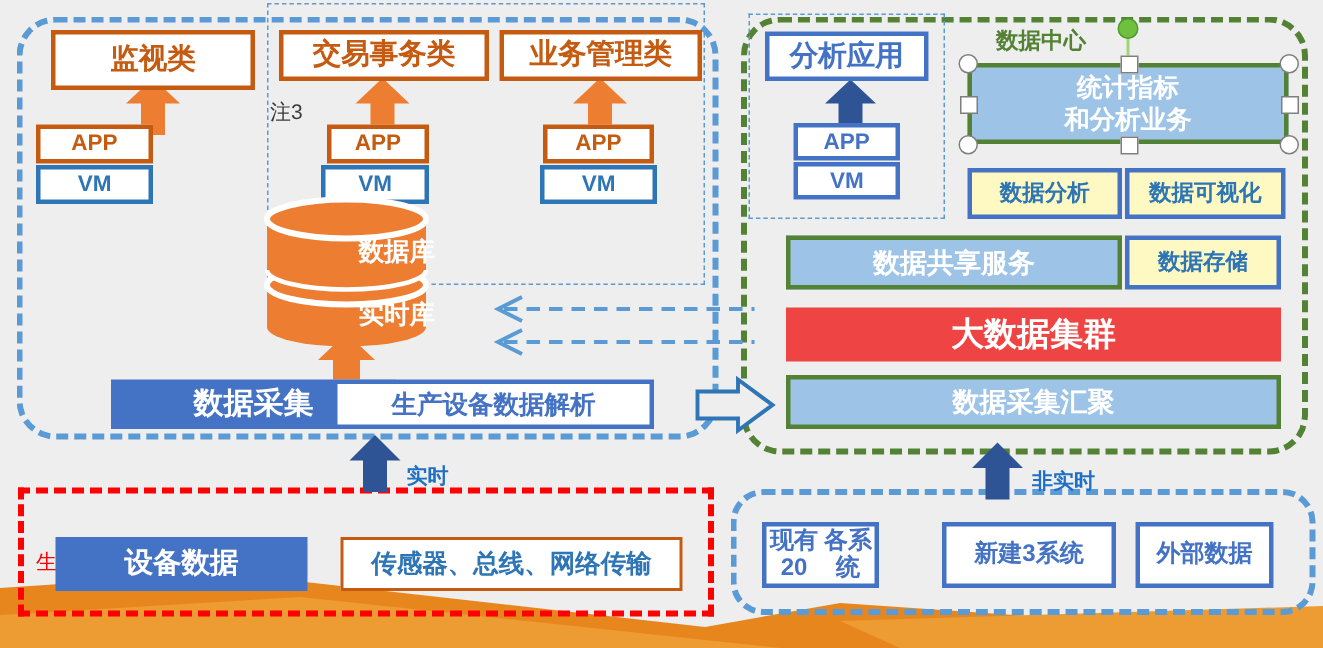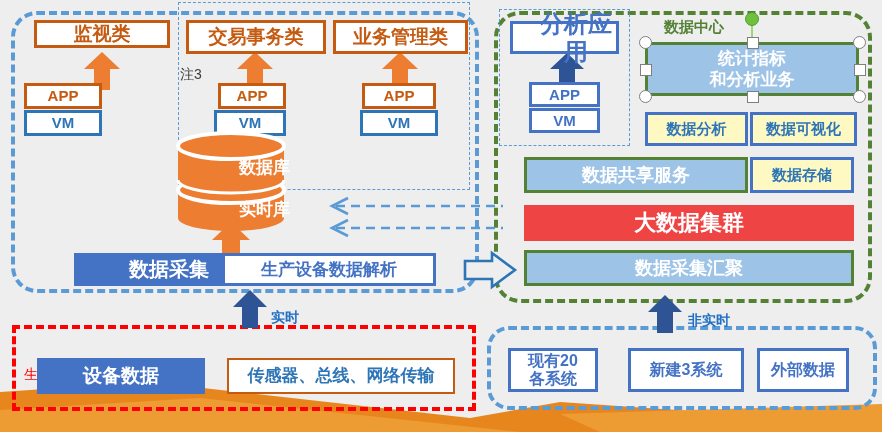--- a/index.html
+++ b/index.html
@@ -105,21 +105,21 @@
   <svg class="deco" viewBox="0 0 882 70" preserveAspectRatio="none">
     <polygon points="0,30 150,20 470,56 560,40 882,62 882,70 0,70" fill="#E8861E"></polygon>
     <polygon points="0,48 200,36 520,70 0,70" fill="#ED9B33"></polygon>
     <polygon points="560,52 882,42 882,70 600,70" fill="#ED9B33"></polygon>
   </svg>
 
   <div class="abs frame-blue-outer" style="left:11px;top:11px;width:468px;height:282px;z-index:2;"></div>
 
   <div class="abs frame-blue-thin" style="left:178px;top:2px;width:292px;height:188px;z-index:3;"></div>
 
-  <div class="abs box box-orange" style="left:34px;top:20px;width:136px;height:28px;font-size:19px;z-index:10;">监视类</div>
+  <div class="abs box box-orange" style="left:34px;top:20px;width:136px;height:40px;font-size:19px;z-index:10;">监视类</div>
   <svg class="abs" style="left:84px;top:52px;width:36px;height:38px;z-index:9;" viewBox="0 0 36 38">
     <polygon points="18,0 36,17 26,17 26,38 10,38 10,17 0,17" fill="#ED7D31"></polygon>
   </svg>
   <div class="abs box box-orange-sm" style="left:24px;top:83px;width:78px;height:26px;z-index:11;">APP</div>
   <div class="abs box box-blue-outline" style="left:24px;top:110px;width:78px;height:26px;font-size:15px;z-index:11;">VM</div>
 
   <div class="abs box box-orange" style="left:186px;top:20px;width:140px;height:34px;font-size:19px;z-index:10;">交易事务类</div>
   <svg class="abs" style="left:237px;top:52px;width:36px;height:38px;z-index:9;" viewBox="0 0 36 38">
     <polygon points="18,0 36,17 26,17 26,38 10,38 10,17 0,17" fill="#ED7D31"></polygon>
   </svg>
@@ -170,21 +170,21 @@
   <svg class="abs" style="left:464px;top:252px;width:52px;height:36px;z-index:16;" viewBox="0 0 52 36">
     <polygon points="1,9 28,9 28,1 51,18 28,35 28,27 1,27" fill="#EEEEEE" stroke="#2E75B6" stroke-width="2.6" stroke-linejoin="miter"></polygon>
   </svg>
 
   <div class="abs frame-green" style="left:494px;top:11px;width:378px;height:292px;z-index:2;"></div>
 
   <div class="abs frame-blue-thin" style="left:499px;top:9px;width:131px;height:137px;z-index:3;"></div>
 
   <div class="lbl lbl-green" style="left:664px;top:18px;z-index:20;">数据中心</div>
 
-  <div class="abs box box-blue-outline2" style="left:510px;top:21px;width:109px;height:33px;font-size:24px;z-index:10;padding-left:23px;">分析应用</div>
+  <div class="abs box box-blue-outline2" style="left:510px;top:21px;width:109px;height:33px;font-size:19px;z-index:10;">分析应用</div>
   <svg class="abs" style="left:550px;top:53px;width:34px;height:36px;z-index:9;" viewBox="0 0 34 36">
     <polygon points="17,0 34,16 25,16 25,36 9,36 9,16 0,16" fill="#2E5496"></polygon>
   </svg>
   <div class="abs box box-blue-outline2" style="left:529px;top:82px;width:71px;height:25px;font-size:15px;z-index:11;">APP</div>
   <div class="abs box box-blue-outline2" style="left:529px;top:108px;width:71px;height:25px;font-size:15px;z-index:11;">VM</div>
 
   <div class="abs" style="left:645px;top:42px;width:214px;height:54px;background:#9DC3E6;border:3px solid #548235;z-index:22;
               display:flex;flex-direction:column;align-items:center;justify-content:center;color:#FFFFFF;font-weight:bold;font-size:17px;line-height:1.25;">
     <span>统计指标</span>
     <span>和分析业务</span>
@@ -219,21 +219,21 @@
   <div class="abs box" style="left:227px;top:358px;width:228px;height:36px;font-size:17px;z-index:7;
               background:#FFFFFF;border:2px solid #C55A11;color:#2E75B6;font-weight:bold;">传感器、总线、网络传输</div>
 
   <svg class="abs" style="left:233px;top:290px;width:34px;height:38px;z-index:6;" viewBox="0 0 34 38">
     <polygon points="17,0 34,17 25,17 25,38 9,38 9,17 0,17" fill="#2E5496"></polygon>
   </svg>
   <div class="lbl lbl-blue-b" style="left:271px;top:309px;z-index:7;">实时</div>
 
   <div class="abs frame-blue-bottom" style="left:487px;top:326px;width:390px;height:84px;z-index:5;"></div>
 
-  <div class="abs box box-blue-outline2" style="left:508px;top:348px;width:90px;height:44px;font-size:16px;z-index:7;flex-direction:column;line-height:1.12;">
+  <div class="abs box box-blue-outline2" style="left:508px;top:348px;width:78px;height:44px;font-size:16px;z-index:7;flex-direction:row;line-height:1.12;">
     <span>现有20</span>
     <span>各系统</span>
   </div>
   <div class="abs box box-blue-outline2" style="left:628px;top:348px;width:116px;height:44px;font-size:16px;z-index:7;">新建3系统</div>
   <div class="abs box box-blue-outline2" style="left:757px;top:348px;width:92px;height:44px;font-size:16px;z-index:7;">外部数据</div>
 
   <svg class="abs" style="left:648px;top:295px;width:34px;height:38px;z-index:6;" viewBox="0 0 34 38">
     <polygon points="17,0 34,17 25,17 25,38 9,38 9,17 0,17" fill="#2E5496"></polygon>
   </svg>
   <div class="lbl lbl-blue-b" style="left:688px;top:312px;z-index:7;">非实时</div>

